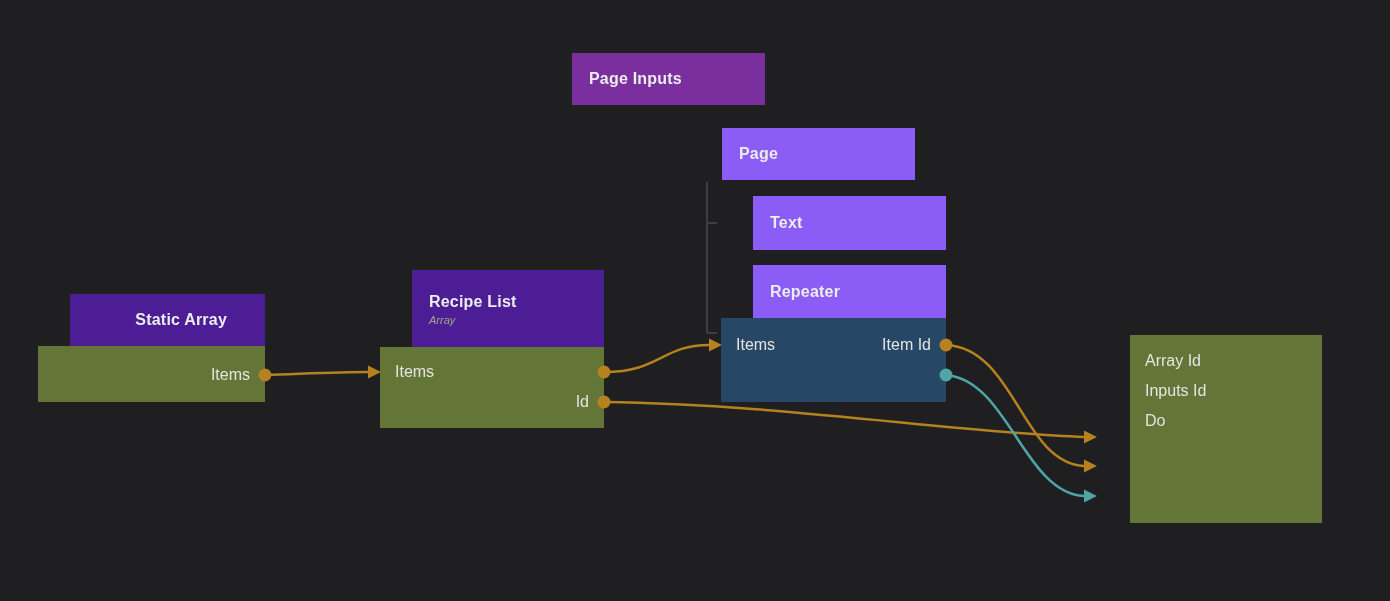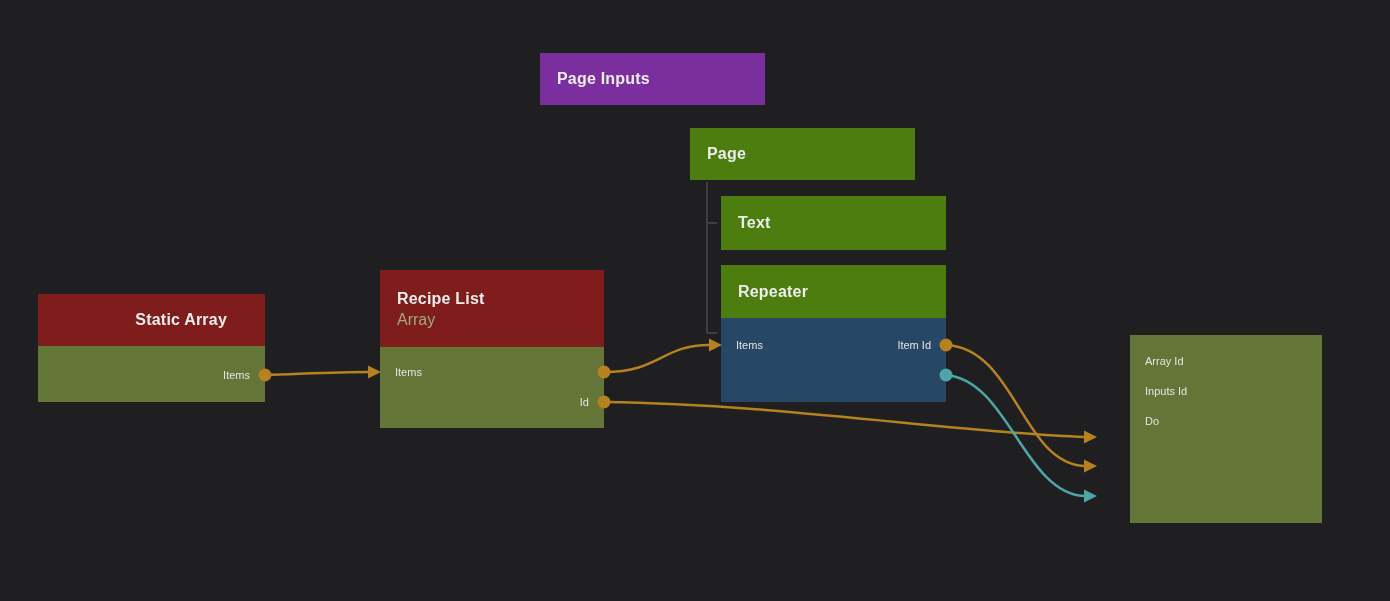--- a/index.html
+++ b/index.html
@@ -17,49 +17,51 @@
     flex-direction: column;
     z-index: 2;
   }
   .node-header {
     display: flex;
     flex-direction: column;
     justify-content: center;
     padding-left: 17px;
     padding-right: 38px;
     flex: 0 0 auto;
+    margin-left: 32px;
   }
   .node-title {
     color: #eceded;
     font-size: 16px;
     font-weight: 600;
     line-height: 1.25;
     letter-spacing: 0.2px;
   }
   .node-subtitle {
     color: #a2ab84;
-    font-size: 16px;
+    font-size: 11px;
     font-weight: 400;
     margin-top: 2px;
+    font-style: italic;
   }
   .purple .node-header { background: #7b2f9e; }
-  .blue   .node-header { background: #4d7c0f; }
-  .green  .node-header { background: #7f1d1d; }
+  .blue   .node-header { background: #8b5cf6; }
+  .green  .node-header { background: #4c1d95; }
   .blue   .ports       { background: #264766; }
   .green  .ports       { background: #647538; }
   .green .node-subtitle { color: #9fa981; }
 
   .ports { flex: 1 1 auto; display: flex; flex-direction: column; }
   .port-row {
     height: 30px;
     display: flex;
     align-items: center;
     padding: 0 15px;
     color: #e4e5df;
-    font-size: 11px;
+    font-size: 16px;
   }
   .port-row.in   { justify-content: flex-start; }
   .port-row.out  { justify-content: flex-end; }
   .port-row.dual { justify-content: space-between; }
 
   svg.wires {
     position: absolute;
     left: 0; top: 0;
     width: 1390px; height: 601px;
     z-index: 3;

